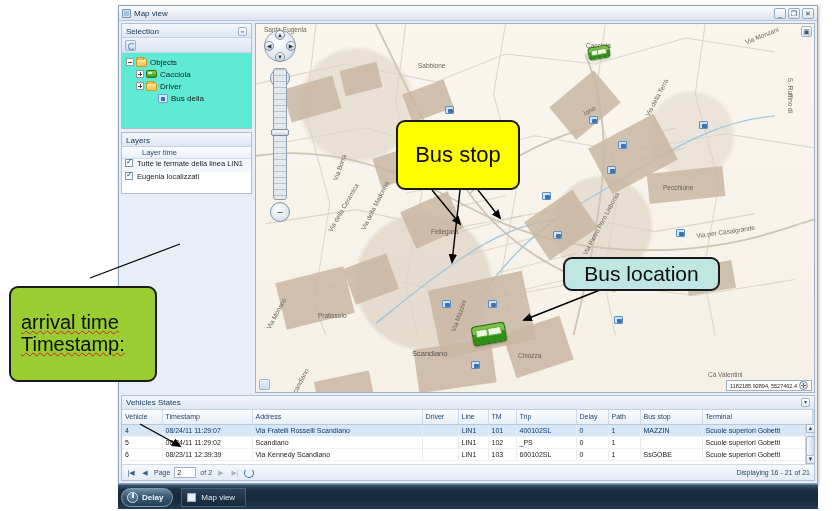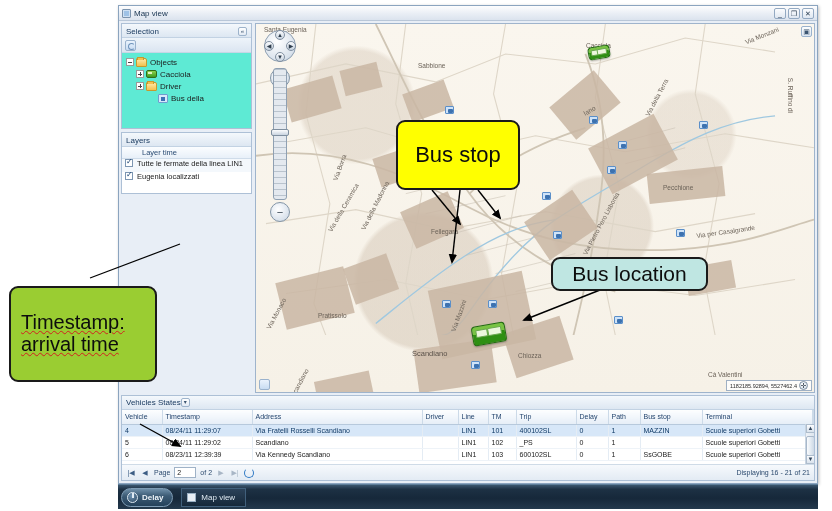--- a/index.html
+++ b/index.html
@@ -237,21 +237,21 @@
   }
 
   
   .grid-panel {
     position: absolute; left: 2px; right: 2px; bottom: 2px; height: 86px;
     background: #fff; border: 1px solid #adc0d6; display:flex; flex-direction:column;
   }
   .grid-head {
     height: 14px; font-size: 8px; color: #15365c; padding: 0 4px;
     background: linear-gradient(to bottom,#f4f8fc,#dde7f2);
-    border-bottom: 1px solid #c2d2e3; display:flex; align-items:center; 
+    border-bottom: 1px solid #c2d2e3; display:flex; align-items:center; justify-content:space-between;
   }
   table.grid { width: 100%; border-collapse: collapse; table-layout: fixed; }
   table.grid th {
     font-size: 7px; font-weight: normal; color: #24456e; text-align: left;
     padding: 2px 3px; height: 14px;
     background: linear-gradient(to bottom,#fdfeff,#e6eef7);
     border-right: 1px solid #ccdae8; border-bottom: 1px solid #b7c9dc;
     white-space: nowrap; overflow: hidden;
   }
   table.grid td {
@@ -640,27 +640,27 @@
     <path d="M460,190 L452,262" stroke="#000" stroke-width="1.4" fill="none" marker-end="url(#ah)"></path>
     <path d="M600,290 L524,320" stroke="#000" stroke-width="1.4" fill="none" marker-end="url(#ah)"></path>
     <path d="M90,278 L180,244" stroke="#000" stroke-width="1.2" fill="none"></path>
     <path d="M140,424 L180,446" stroke="#000" stroke-width="1.4" fill="none" marker-end="url(#ah)"></path>
   </svg>
 
   <div class="callout yellow" style="left:396px; top:120px; width:124px; height:70px; font-size:22px;">
     <span>Bus stop</span>
   </div>
 
-  <div class="callout cyan" style="left:551px; top:257px; width:157px; height:34px; font-size:21px;">
+  <div class="callout cyan" style="left:563px; top:257px; width:157px; height:34px; font-size:21px;">
     <span>Bus location</span>
   </div>
 
   <div class="callout green" style="left:9px; top:286px; width:148px; height:96px; font-size:20px; align-items:flex-start; padding-left:10px;">
+    <span class="spell">arrival time</span>
     <span class="spell">Timestamp:</span>
-    <span class="spell">arrival time</span>
   </div>
 
   <div class="taskbar">
     <div class="start-btn">
       <span class="power"></span>
       <span>Delay</span>
     </div>
     <div class="task-item">
       <span class="task-sq"></span>
       <span>Map view</span>

